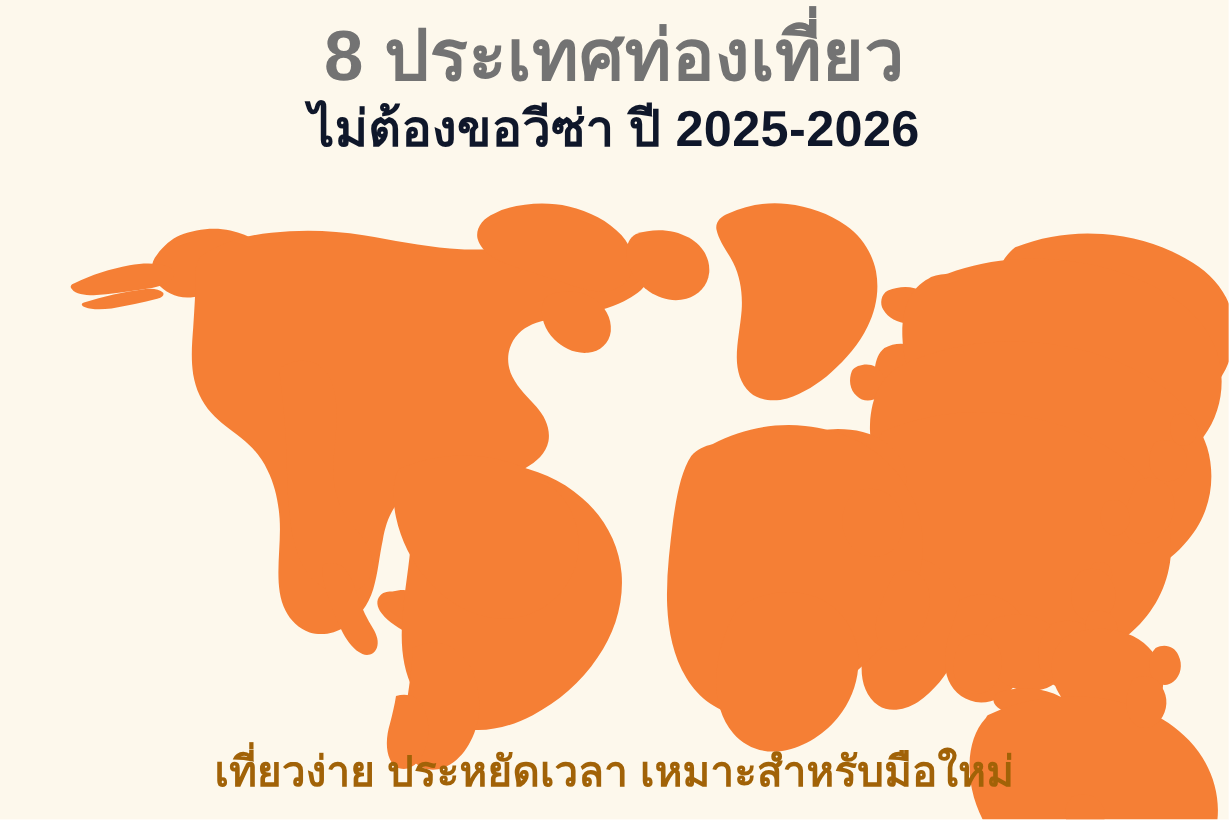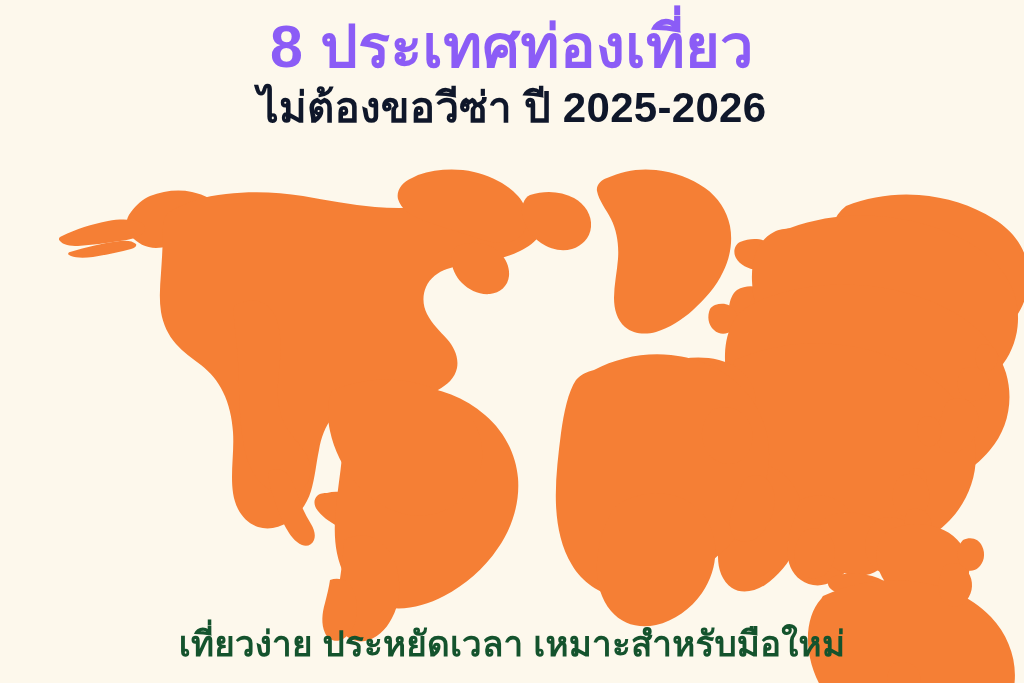--- a/index.html
+++ b/index.html
@@ -147,21 +147,21 @@
         <path d="M823 596 C 850 583 880 578 910 581 C 941 584 970 595 991 617 C 1009 636 1018 662 1014 687 C 1011 710 997 729 978 740 C 958 752 934 754 912 750 C 888 746 866 735 848 719 C 829 703 815 682 810 658 C 805 635 809 612 821 599 C 822 598 822 597 823 596 Z"></path>
         <path d="M893 664 C 903 660 913 662 918 670 C 923 678 921 688 914 693 C 907 698 897 697 892 690 C 886 683 886 671 893 665 C 893 665 893 664 893 664 Z"></path>
         <path d="M963 540 C 971 536 979 539 982 546 C 986 554 984 563 978 568 C 972 573 964 571 960 564 C 956 557 957 546 963 540 Z"></path>
         <path d="M944 566 C 953 561 963 563 968 572 C 974 581 973 592 967 600 C 960 608 950 609 944 602 C 937 594 937 581 942 571 C 943 569 943 567 944 566 Z"></path>
 
       </g>
     </svg>
   </div>
 
   <div class="headline-block">
-    <span class="title-main" style="color: #8b5cf6;">8 ประเทศท่องเที่ยว</span>
+    <span class="title-main" style="color: #737373;">8 ประเทศท่องเที่ยว</span>
     <span class="title-sub" style="color: #0f172a;">ไม่ต้องขอวีซ่า ปี 2025-2026</span>
   </div>
 
   <div class="footer-block">
-    <span class="footer-text" style="color: #14532d;">เที่ยวง่าย ประหยัดเวลา เหมาะสำหรับมือใหม่</span>
+    <span class="footer-text" style="color: #a16207;">เที่ยวง่าย ประหยัดเวลา เหมาะสำหรับมือใหม่</span>
   </div>
 
 </div>
 
 </body></html>

